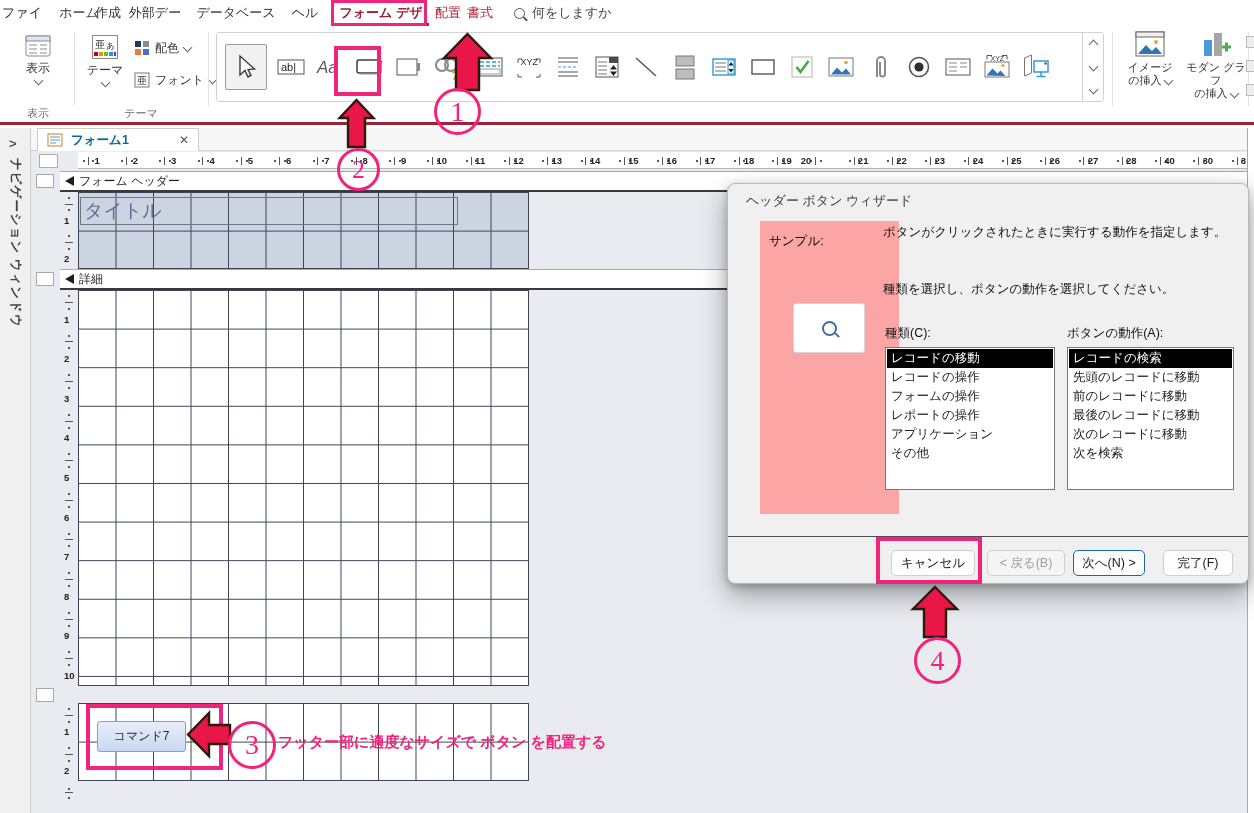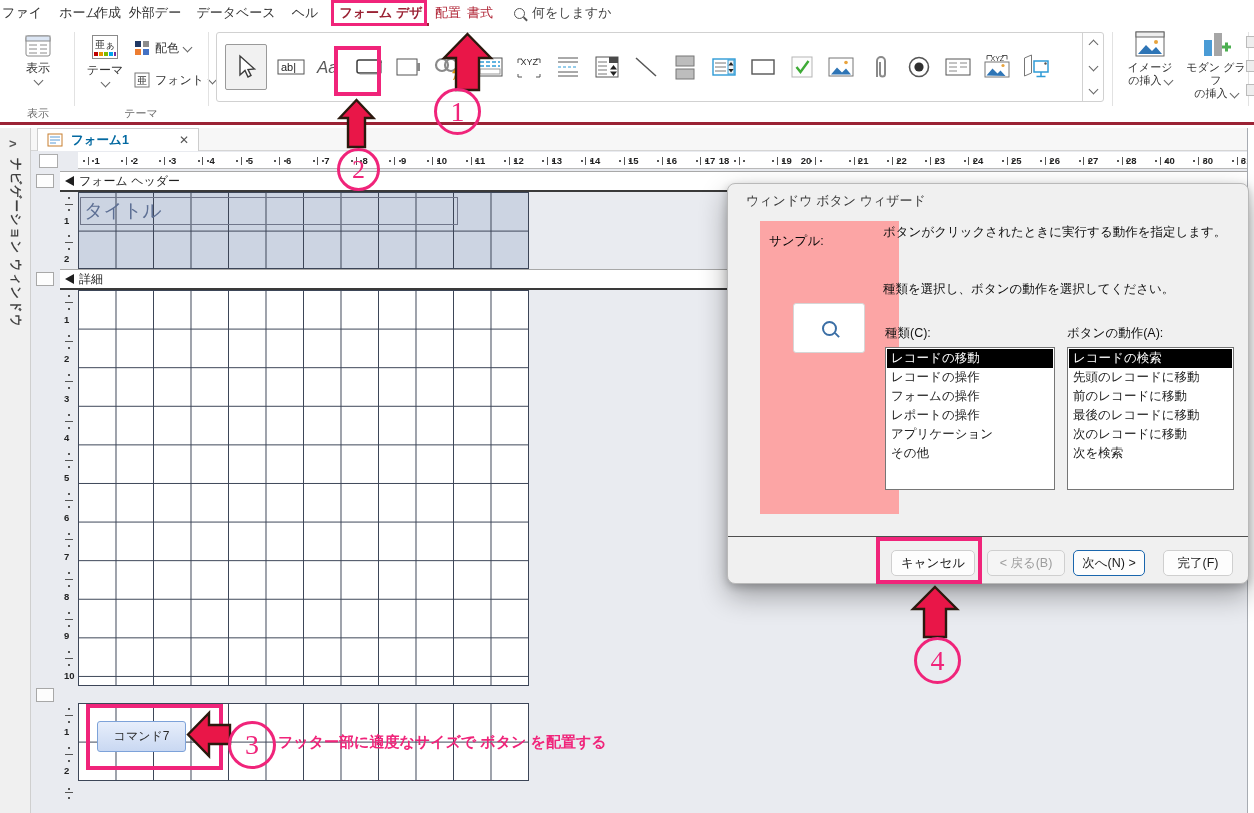--- a/index.html
+++ b/index.html
@@ -404,21 +404,21 @@
       <span class="htick-bar" style="left: 584.075px;"></span>
       <span class="htick-dot" style="left: 588.862px;"></span>
       <span class="hnum" style="left: 593.65px;">16</span>
       <span class="htick-dot" style="left: 617.587px;"></span>
       <span class="htick-bar" style="left: 622.375px;"></span>
       <span class="htick-dot" style="left: 627.162px;"></span>
       <span class="hnum" style="left: 631.95px;">17</span>
       <span class="htick-dot" style="left: 655.887px;"></span>
       <span class="htick-bar" style="left: 660.675px;"></span>
       <span class="htick-dot" style="left: 665.462px;"></span>
-      <span class="hnum" style="left: 646px;">18</span>
+      <span class="hnum" style="left: 671px;">18</span>
       <span class="htick-dot" style="left: 694.188px;"></span>
       <span class="htick-bar" style="left: 698.975px;"></span>
       <span class="htick-dot" style="left: 703.762px;"></span>
       <span class="hnum" style="left: 708.55px;">19</span>
       <span class="htick-dot" style="left: 732.487px;"></span>
       <span class="htick-bar" style="left: 737.275px;"></span>
       <span class="htick-dot" style="left: 742.062px;"></span>
       <span class="hnum" style="left: 728px;">20</span>
       <span class="htick-dot" style="left: 770.788px;"></span>
       <span class="htick-bar" style="left: 775.575px;"></span>
@@ -554,21 +554,21 @@
       </div>
       <div class="vruler" style="top: 656px; height: 28px;">
         <span class="vtick-dot" style="top: 3.5px;"></span>
         <span class="vtick-bar" style="top: 8.4px;"></span>
         <span class="vtick-dot" style="top: 12.6px;"></span>
       </div>
     </div>
   </div>
 
 <div id="dialog">
-  <div id="dlg-title">ウィンドウ ボタン ウィザード</div>
+  <div id="dlg-title">ヘッダー ボタン ウィザード</div>
   <div id="dlg-sample">
     <div id="dlg-sample-label">サンプル:</div>
     <div id="dlg-sample-btn">
       <span class="mag"></span>
     </div>
   </div>
   <div class="dlg-text" style="left:155px;top:40px;width:355px;">ボタンがクリックされたときに実行する動作を指定します。</div>
   <div class="dlg-text" style="left:155px;top:97px;width:355px;">種類を選択し、ボタンの動作を選択してください。</div>
   <div class="dlg-text" style="left:157px;top:141px;">種類(C):</div>
   <div class="dlg-text" style="left:339px;top:141px;">ボタンの動作(A):</div>

